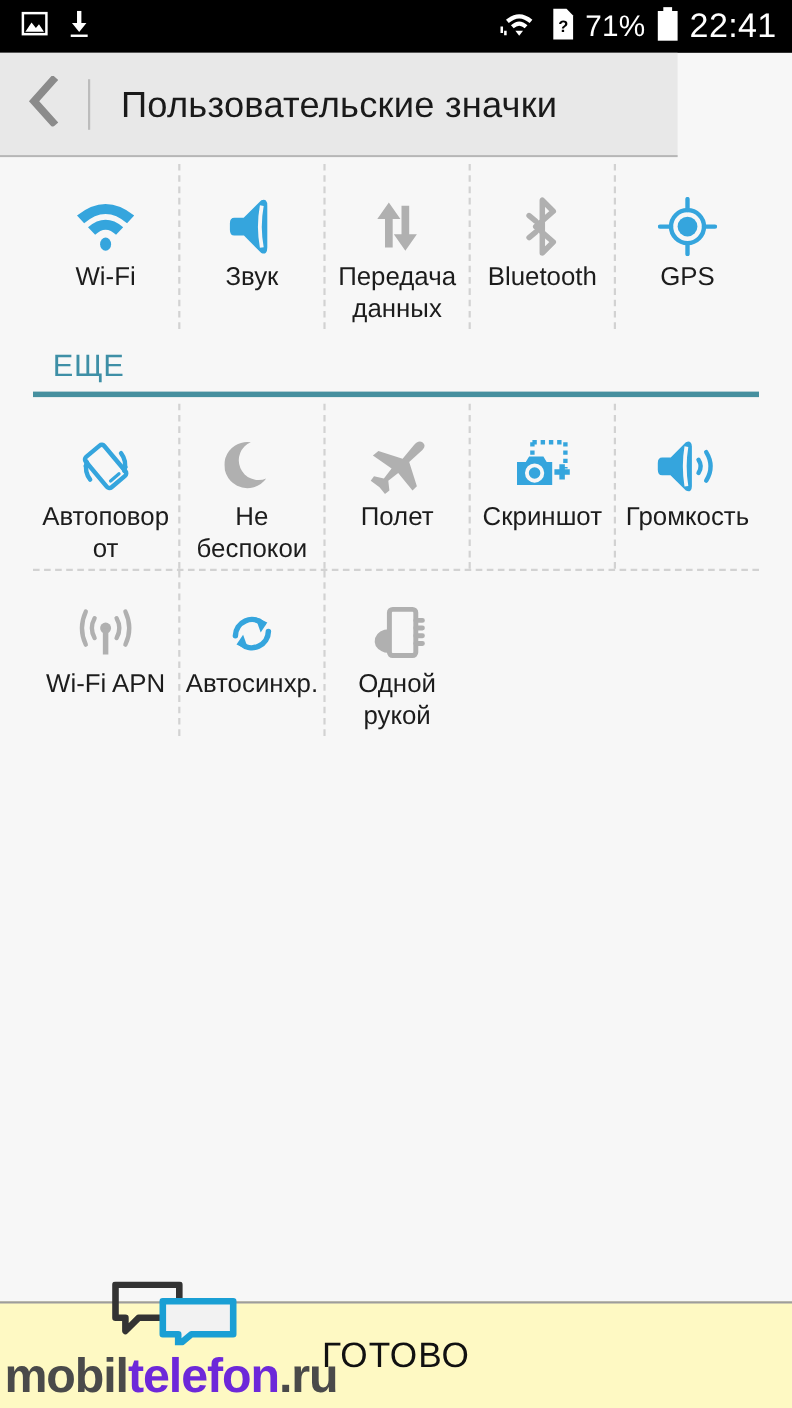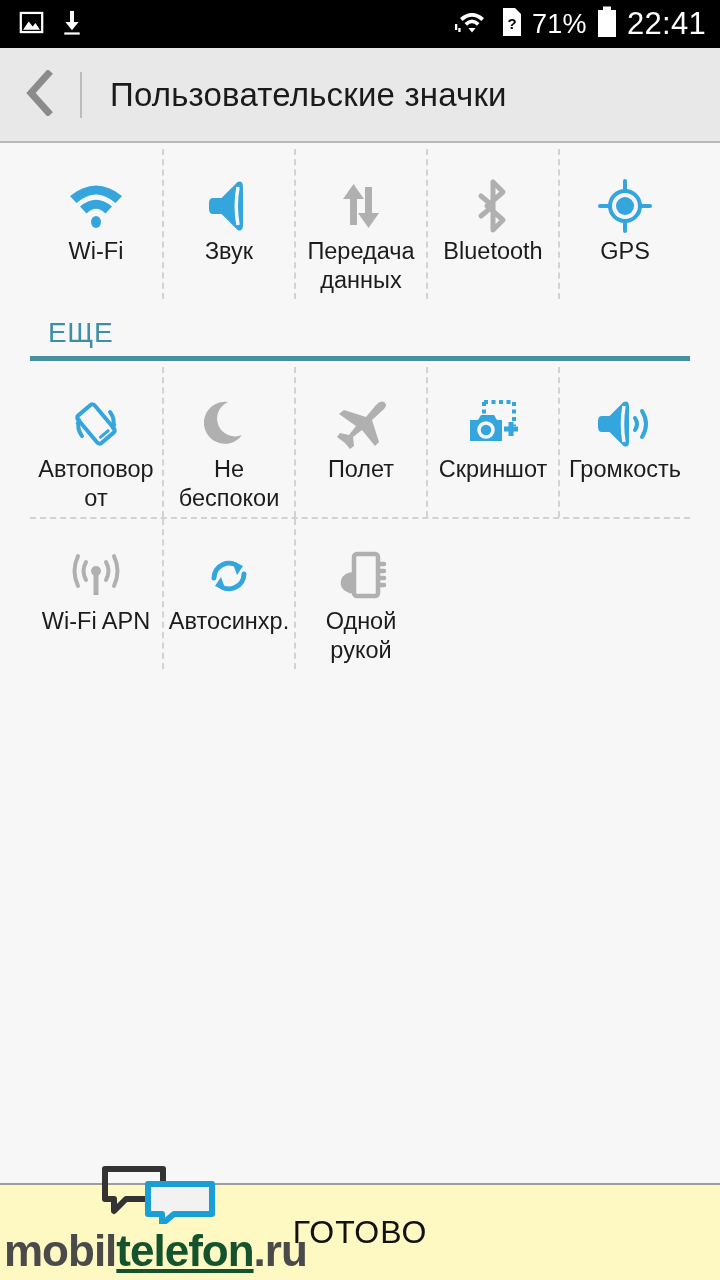--- a/index.html
+++ b/index.html
@@ -18,21 +18,21 @@
     padding:0 14px 0 18px;
   }
   #status-left{ display:flex; align-items:center; gap:16px; }
   #status-spacer{ flex:1; }
   #status-right{ display:flex; align-items:center; gap:9px; }
   .sb-text{ color:#fff; font-size:27px; letter-spacing:.3px; }
   #sb-clock{ font-size:31px; }
 
   
   #header{
-    height:95px; width:720px; background:#e8e8e8;
+    height:95px; width:616px; background:#e8e8e8;
     border-bottom:2px solid #b6b6b6;
     display:flex; align-items:center;
   }
   #back-btn{
     width:80px; height:95px; display:flex;
     align-items:center; justify-content:center; cursor:pointer;
   }
   #header-divider{ width:2px; height:46px; background:#bcbcbc; }
   #header-title{
     font-size:33px; color:#1a1a1a; margin-left:28px;
@@ -92,21 +92,21 @@
   #watermark{
     position:absolute; left:0; bottom:0;
     width:360px; height:120px; pointer-events:none;
   }
   #wm-text{
     position:absolute; left:4px; bottom:4px;
     font-size:44px; font-weight:600; letter-spacing:-1px;
     white-space:nowrap;
   }
   .wm-dark{ color:#4a4a4a; }
-  .wm-blue{ color:#14532d;text-decoration:underline; }
+  .wm-blue{ color:#6d28d9; }
   #wm-bubbles{ position:absolute; left:100px; bottom:52px; }
 </style>
 </head>
 <body>
 
 <div id="status-bar">
   <div id="status-left">
     <span>
       <svg width="27" height="27" viewBox="0 0 24 24">
         <rect x="2.5" y="3.5" width="19" height="17" fill="none" stroke="#fff" stroke-width="2"></rect>

